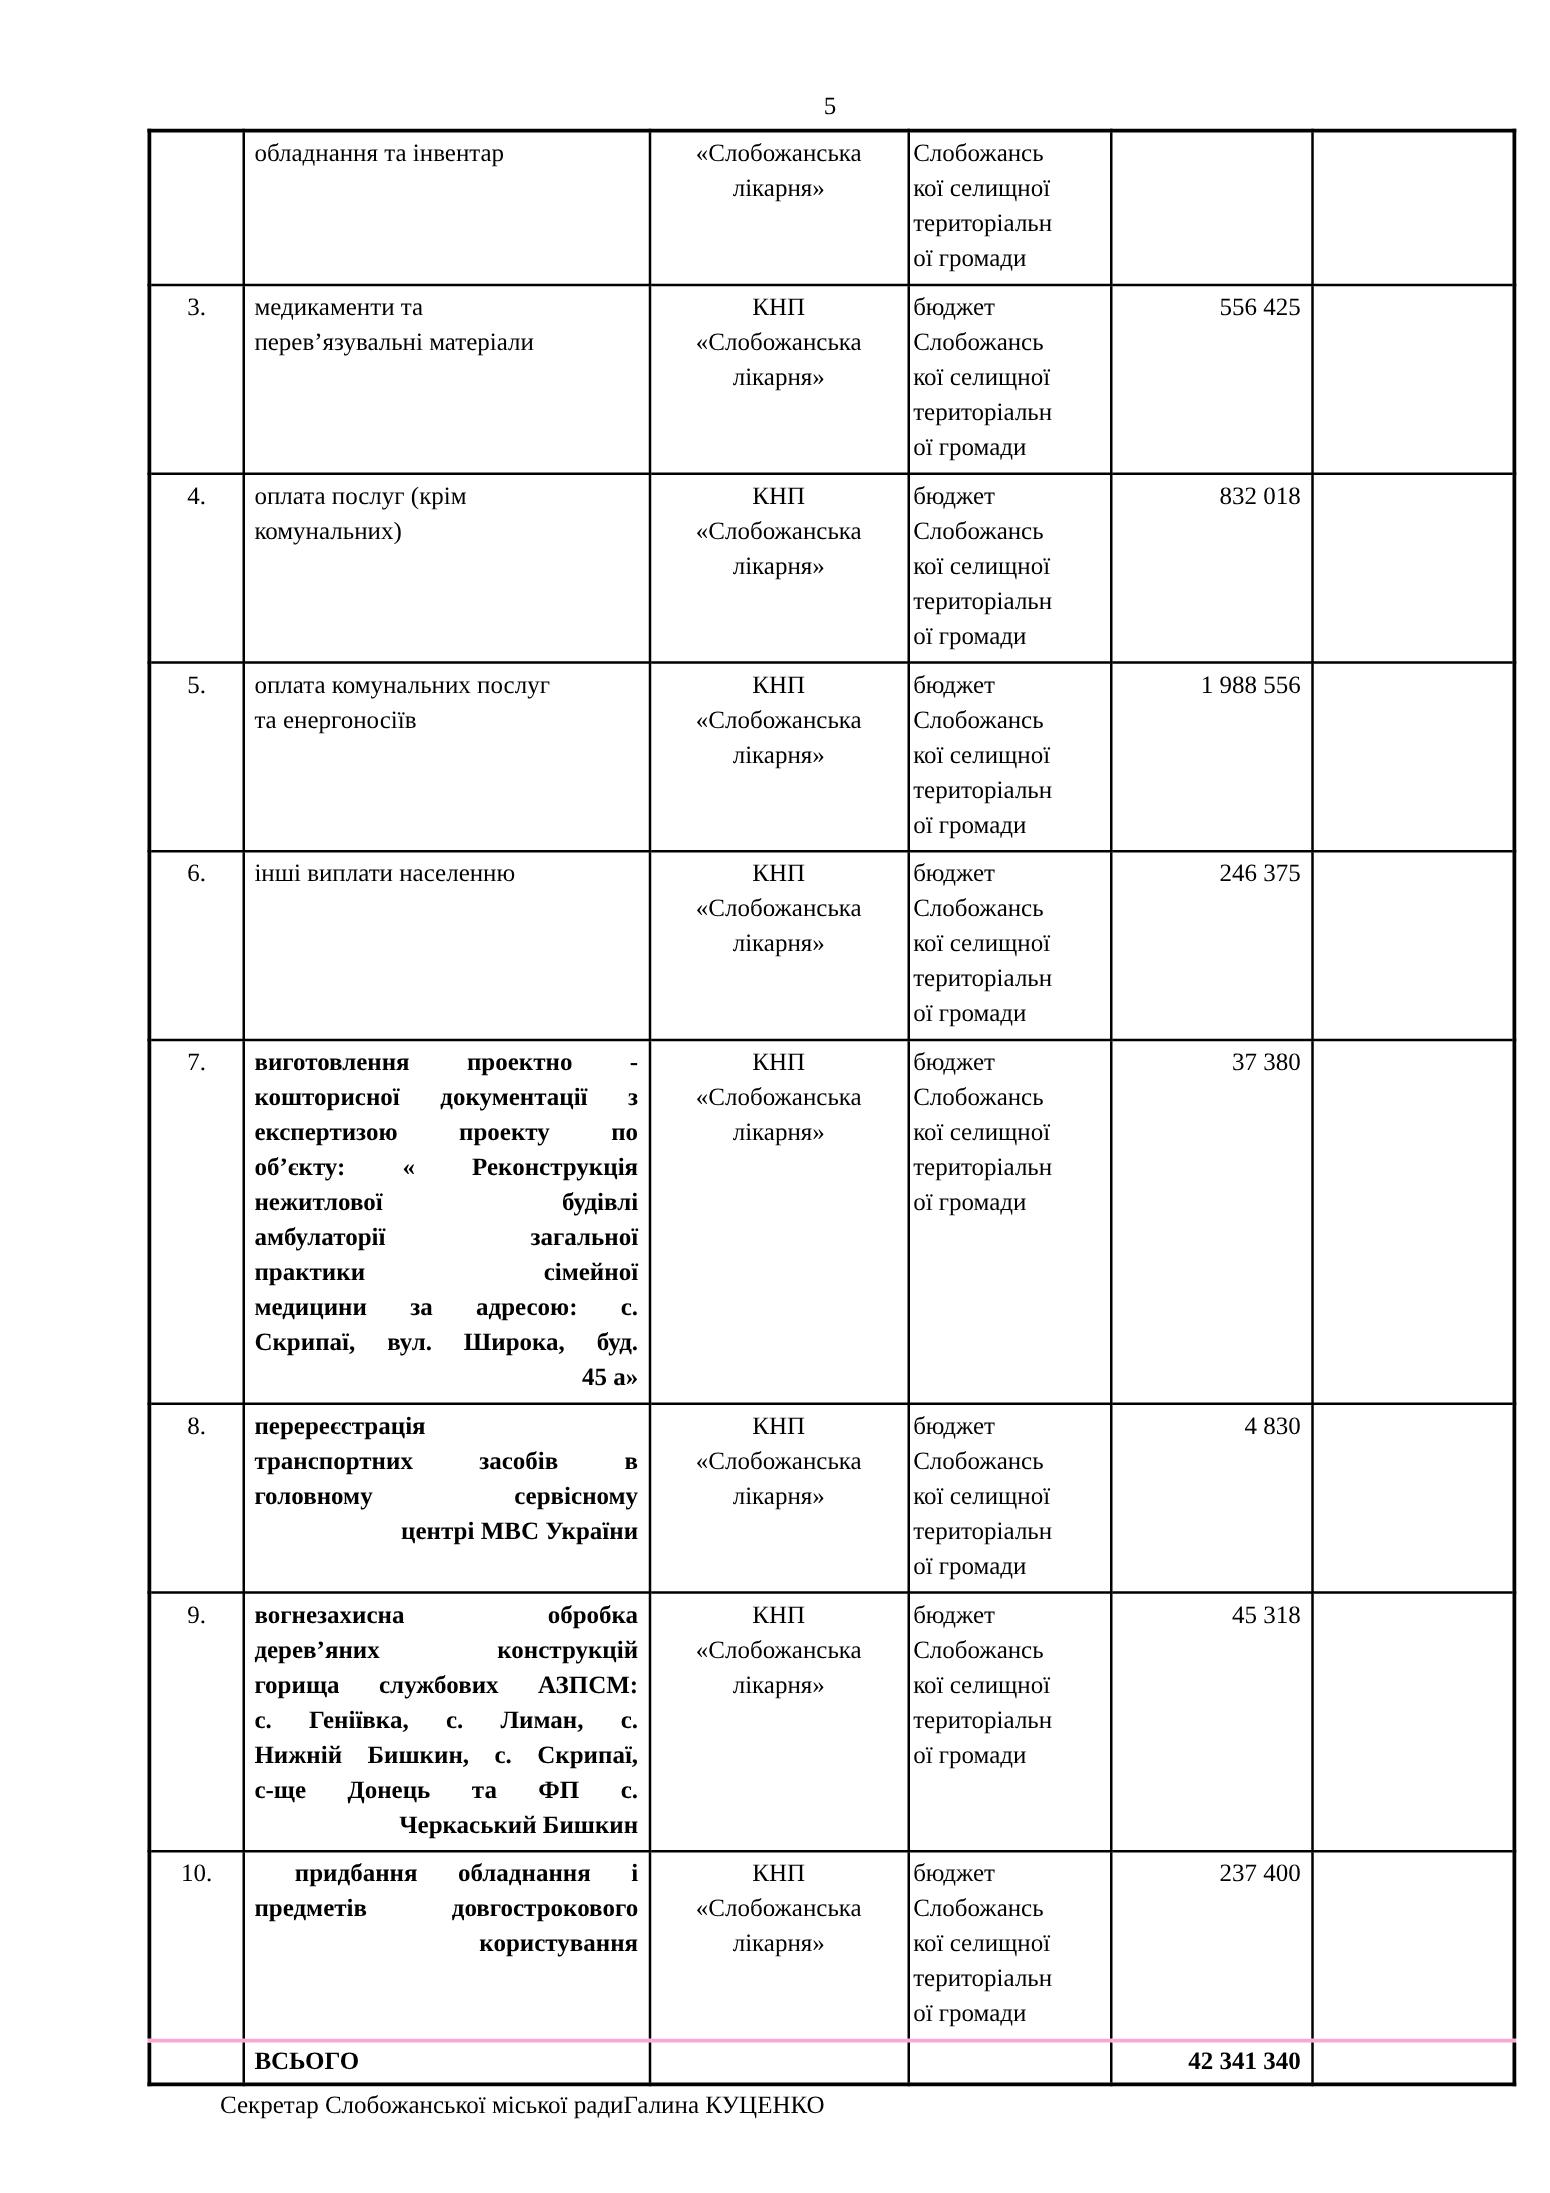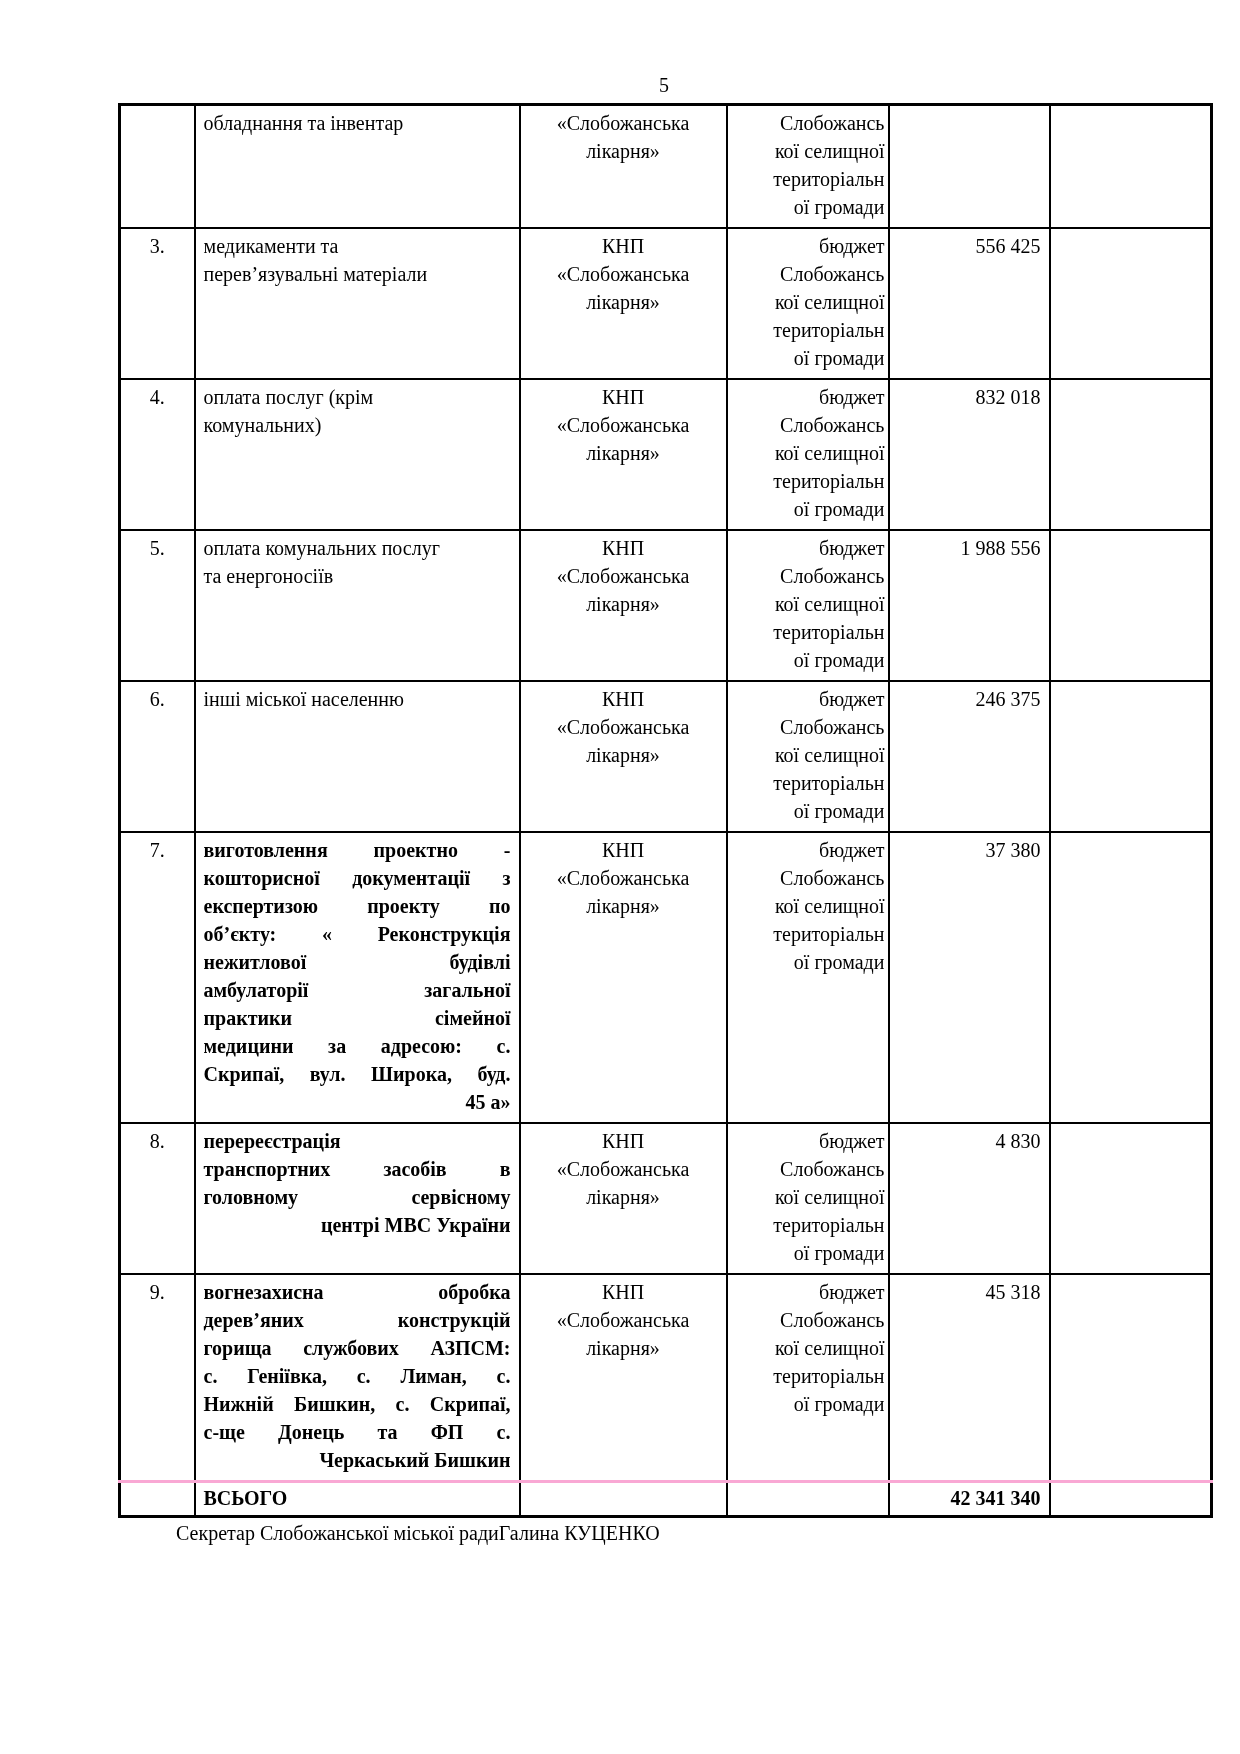--- a/index.html
+++ b/index.html
@@ -48,21 +48,21 @@
   col.c-num    { width: 75px;  }
   col.c-desc   { width: 325px; }
   col.c-org    { width: 207px; }
   col.c-source { width: 162px; }
   col.c-amount { width: 161px; }
   col.c-note   { width: 162px; }
 
   td.col-num    { text-align: center; padding-left: 2px; padding-right: 2px; }
   td.col-desc   { text-align: left; white-space: pre-line; margin-left: 32px; }
   td.col-org    { text-align: center; white-space: pre-line; }
-  td.col-source { text-align: right; white-space: pre-line; padding-left: 3px; padding-right: 3px; }
+  td.col-source { text-align: left; white-space: pre-line; padding-left: 3px; padding-right: 3px; }
   td.col-amount { text-align: right; }
   td.col-note   { text-align: left; }
 
   
   td.col-desc .jline,
   td.col-desc .lline {
     white-space: normal;
     font-weight: bold;
   }
   .jline { text-align: justify; text-align-last: justify; }
@@ -152,21 +152,21 @@
             <td class="col-source">бюджет
 Слобожансь
 кої селищної
 територіальн
 ої громади</td>
             <td class="col-amount">1 988 556</td>
             <td class="col-note"></td>
           </tr>
           <tr>
             <td class="col-num">6.</td>
-            <td class="col-desc">інші міської населенню</td>
+            <td class="col-desc">інші виплати населенню</td>
             <td class="col-org">КНП
 «Слобожанська
 лікарня»</td>
             <td class="col-source">бюджет
 Слобожансь
 кої селищної
 територіальн
 ої громади</td>
             <td class="col-amount">246 375</td>
             <td class="col-note"></td>
@@ -204,20 +204,34 @@
             <td class="col-desc"><div class="jline">вогнезахисна обробка</div><div class="jline">дерев’яних конструкцій</div><div class="jline">горища службових АЗПСМ:</div><div class="jline">с. Геніївка, с. Лиман, с.</div><div class="jline">Нижній Бишкин, с. Скрипаї,</div><div class="jline">с-ще Донець та ФП с.</div><div class="lline">Черкаський Бишкин</div></td>
             <td class="col-org">КНП
 «Слобожанська
 лікарня»</td>
             <td class="col-source">бюджет
 Слобожансь
 кої селищної
 територіальн
 ої громади</td>
             <td class="col-amount">45 318</td>
+            <td class="col-note"></td>
+          </tr>
+          <tr>
+            <td class="col-num">10.</td>
+            <td class="col-desc"><div class="jline">&nbsp;придбання обладнання і</div><div class="jline">предметів довгострокового</div><div class="lline">користування</div></td>
+            <td class="col-org">КНП
+«Слобожанська
+лікарня»</td>
+            <td class="col-source">бюджет
+Слобожансь
+кої селищної
+територіальн
+ої громади</td>
+            <td class="col-amount">237 400</td>
             <td class="col-note"></td>
           </tr>
           <tr class="total-row">
             <td class="col-num"></td>
             <td class="col-desc">ВСЬОГО</td>
             <td class="col-org"></td>
             <td class="col-source"></td>
             <td class="col-amount">42 341 340</td>
             <td class="col-note"></td>
           </tr>

